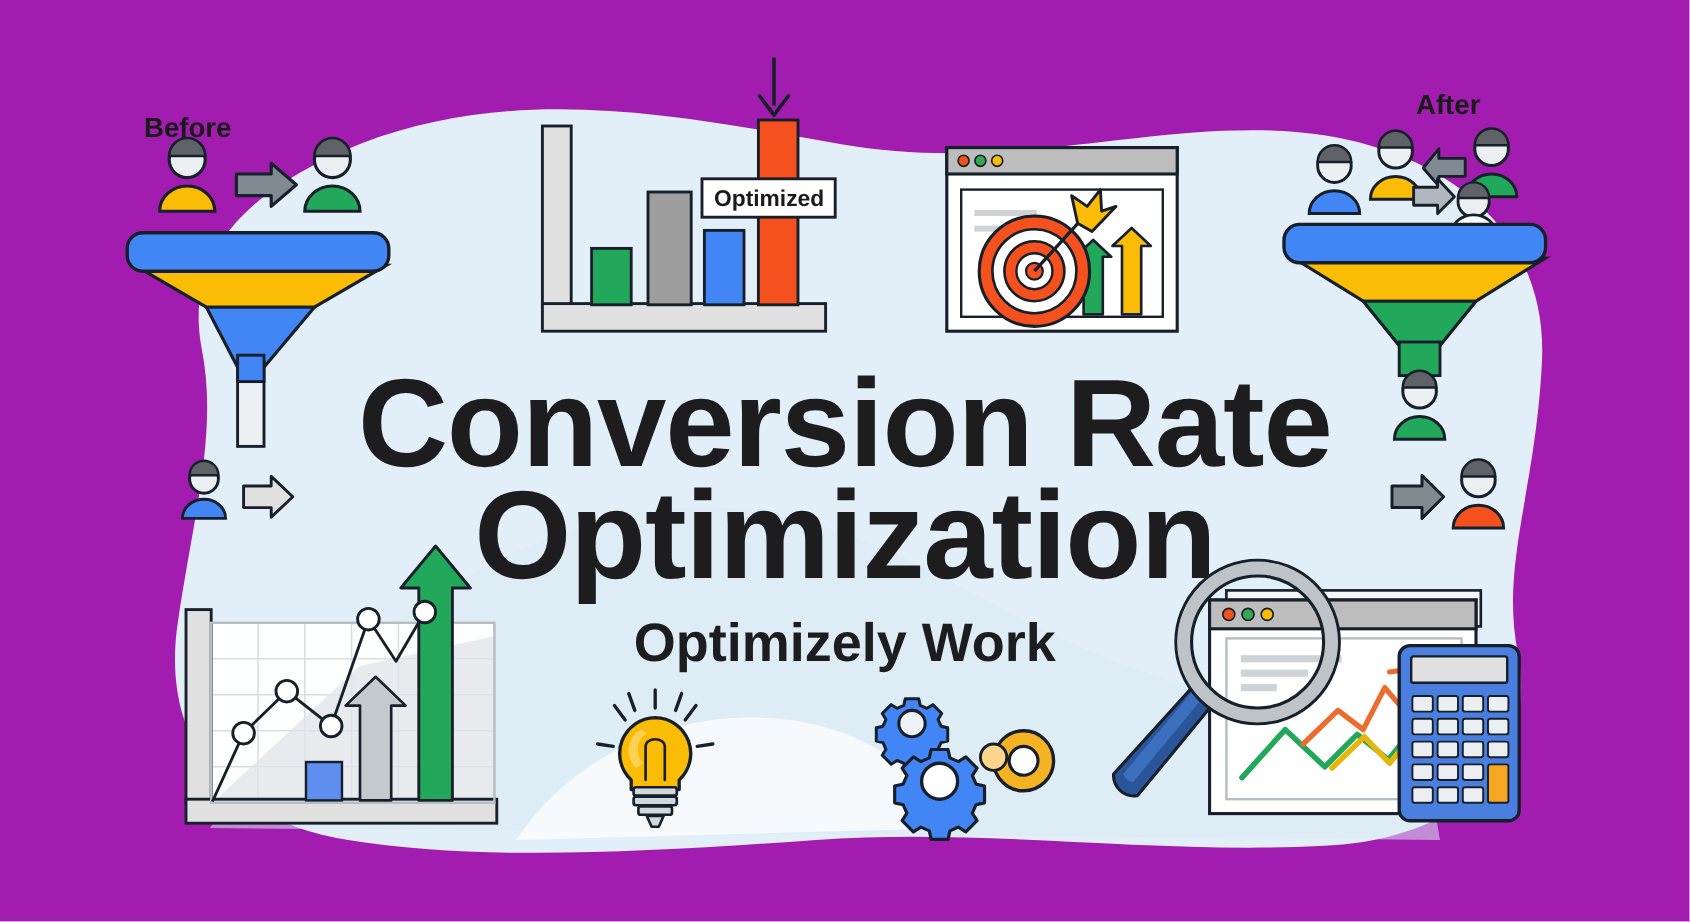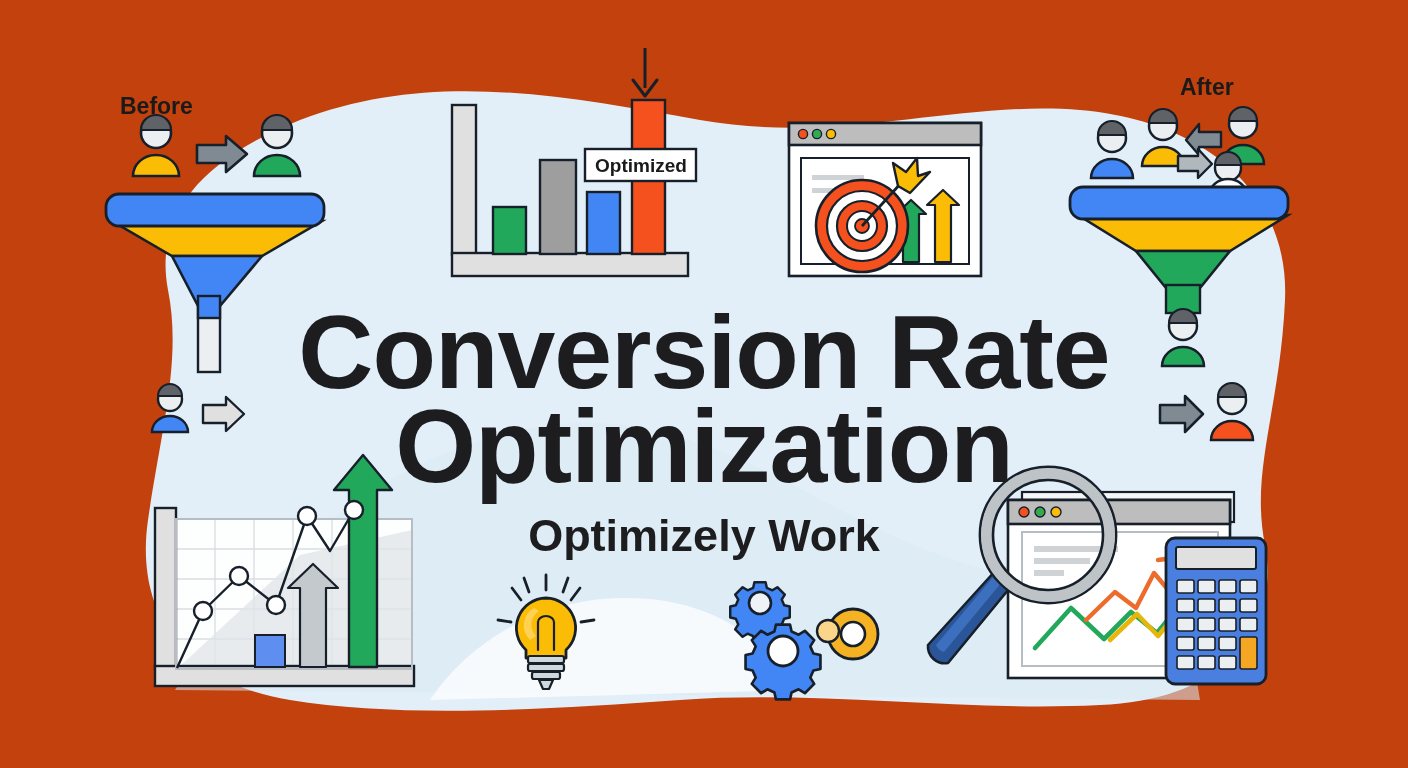--- a/index.html
+++ b/index.html
@@ -8,21 +8,21 @@
     padding: 0;
     background: #ffffff;
   }
   body {
     font-family: "Liberation Sans", sans-serif;
   }
   #stage {
     position: relative;
     width: 1408px;
     height: 768px;
-    background: #c2410c;
+    background: #a21caf;
     overflow: hidden;
   }
   #stage svg.layer {
     position: absolute;
     left: 0;
     top: 0;
     width: 1408px;
     height: 768px;
   }
   .txt-before, .txt-after {

